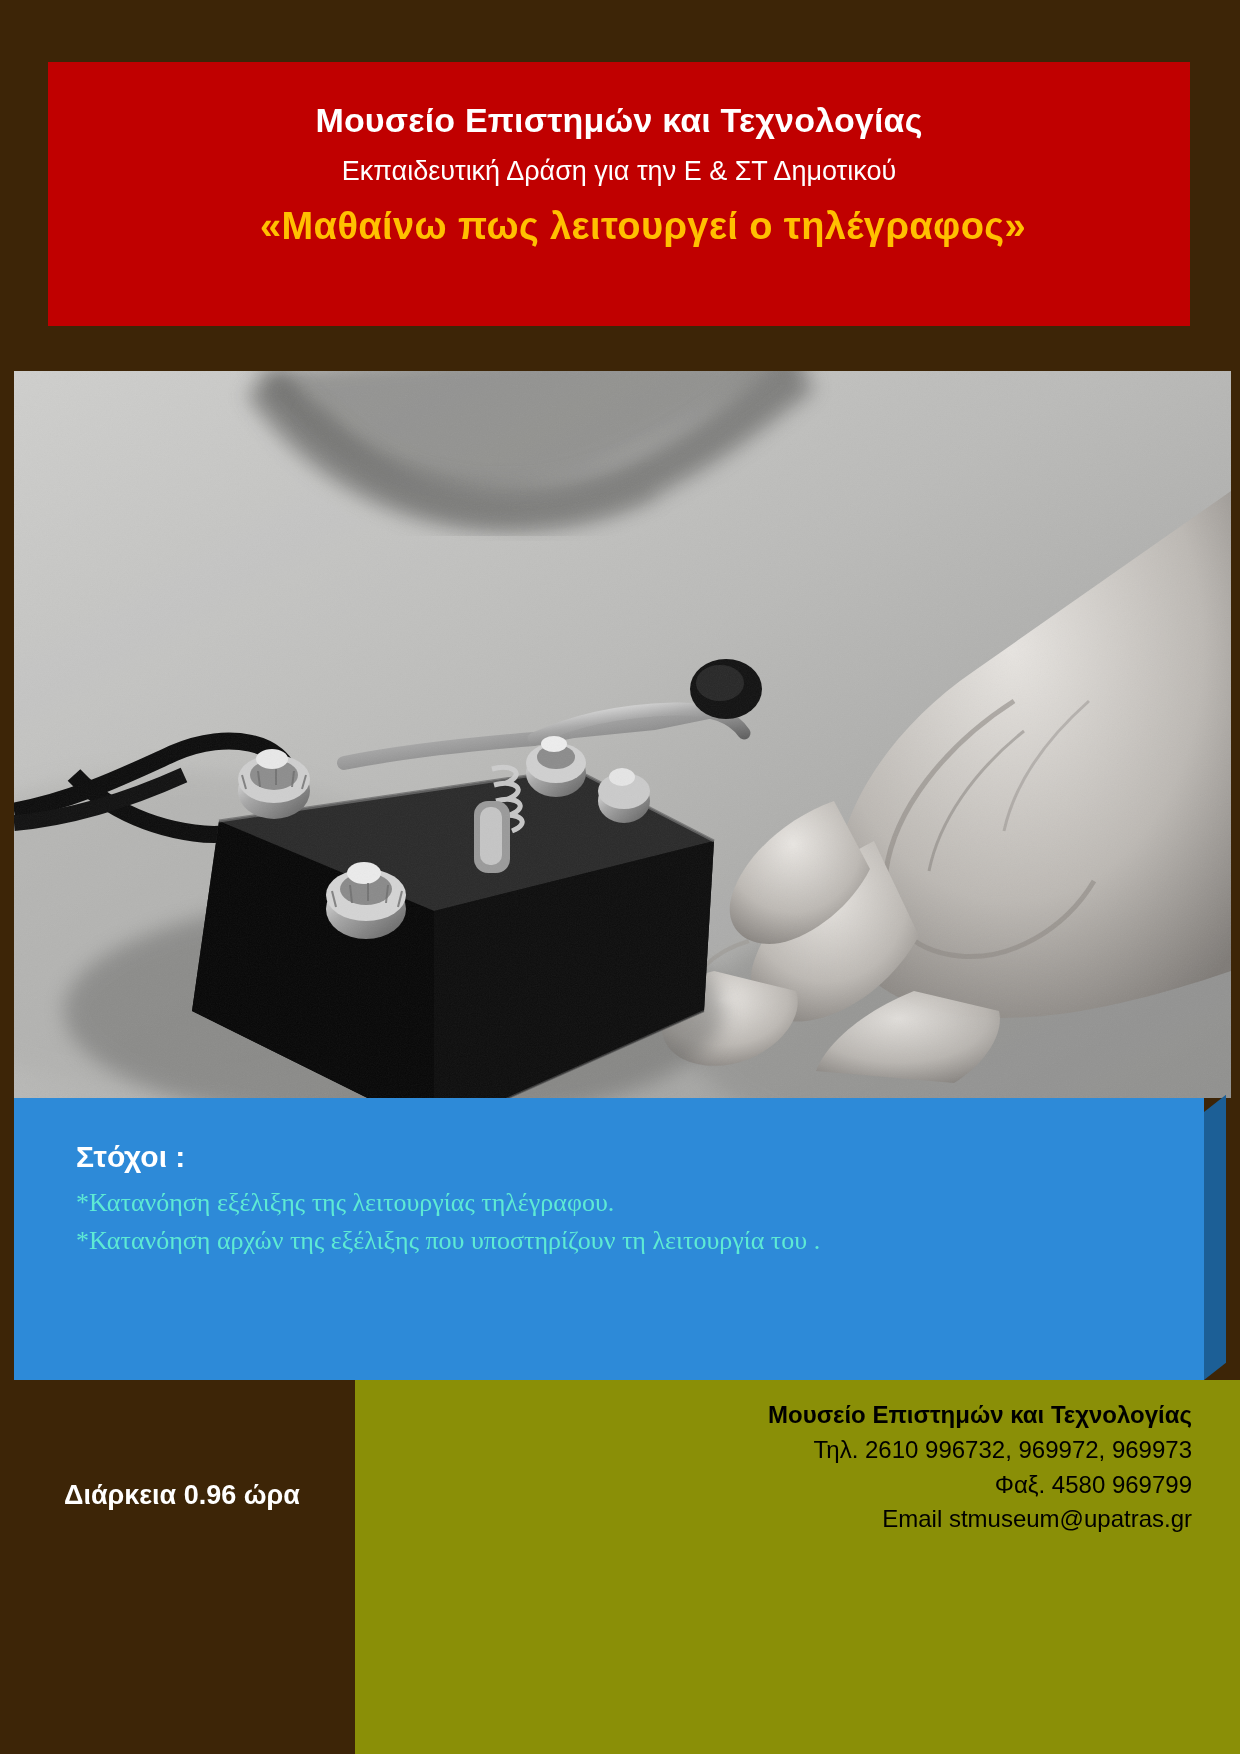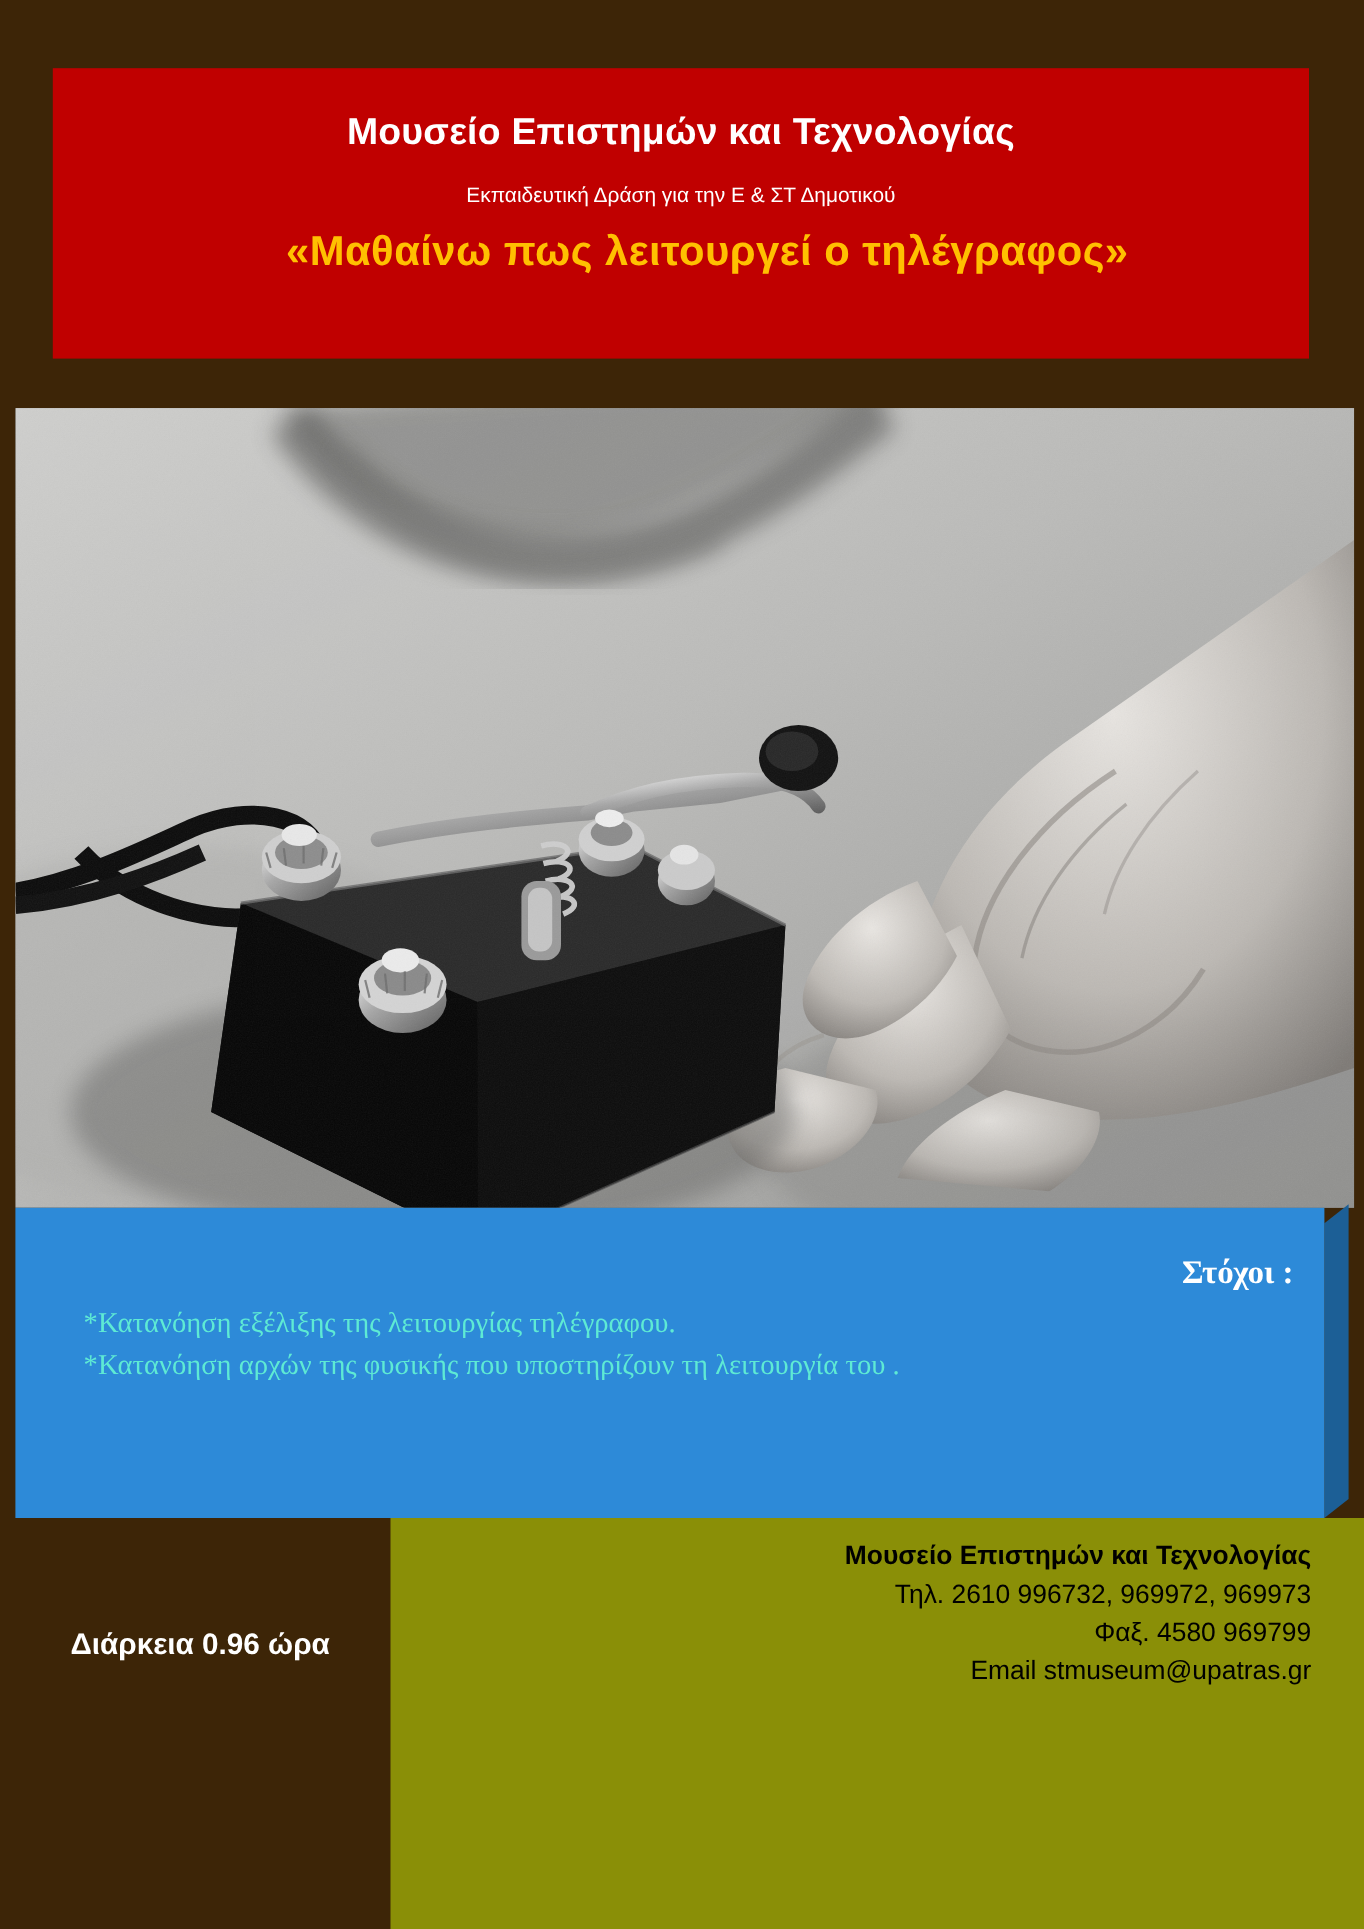--- a/index.html
+++ b/index.html
@@ -32,22 +32,22 @@
   }
   .museum-line1, .museum-line2 {
     color: #ffffff;
     font-size: 34px;
     font-weight: bold;
     letter-spacing: 0.2px;
     line-height: 1.35;
   }
   .museum-sub {
     color: #ffffff;
-    font-size: 19px;
-    margin-top: 24px;
+    font-size: 27px;
+    margin-top: 12px;
     font-weight: normal;
     text-align: right;
   }
   .museum-title {
     color: #ffc000;
     font-size: 38px;
     font-weight: bold;
     margin-top: 18px;
     letter-spacing: 0.4px;
     margin-left: 48px;
@@ -88,23 +88,22 @@
   .blue-inner {
     position: absolute;
     left: 76px;
     top: 1140px;
     width: 1100px;
   }
   .goals-heading {
     color: #ffffff;
     font-size: 30px;
     font-weight: bold;
-    font-family: Liberation Serif, serif;
+    font-family: Liberation Sans, sans-serif;
     margin-bottom: 10px;
-    text-align: right;
   }
   .goal-line {
     color: #5eead4;
     font-size: 26px;
     font-family: "Liberation Serif", serif;
     line-height: 1.45;
   }
 
   
   .footer-dark {
@@ -283,21 +282,21 @@
 
     <rect x="0" y="0" width="1217" height="727" filter="url(#grain)" fill="none" opacity="0.5"></rect>
   </svg>
 </div>
 
 <div class="blue-panel-shadow"></div>
 <div class="blue-panel"></div>
 <div class="blue-inner">
   <div class="goals-heading">Στόχοι :</div>
   <div class="goal-line">*Κατανόηση εξέλιξης της λειτουργίας τηλέγραφου.</div>
-  <div class="goal-line">*Κατανόηση  αρχών της φυσικής που υποστηρίζουν τη λειτουργία του .</div>
+  <div class="goal-line">*Κατανόηση  αρχών της εξέλιξης που υποστηρίζουν τη λειτουργία του .</div>
 </div>
 
 <div class="footer-dark"></div>
 <div class="footer-olive"></div>
 <div class="duration">Διάρκεια 0.96 ώρα</div>
 <div class="contact">
   <div class="bold">Μουσείο Επιστημών και Τεχνολογίας</div>
   <div>Τηλ. 2610 996732, 969972, 969973</div>
   <div>Φαξ. 4580 969799</div>
   <div>Email stmuseum@upatras.gr</div>

